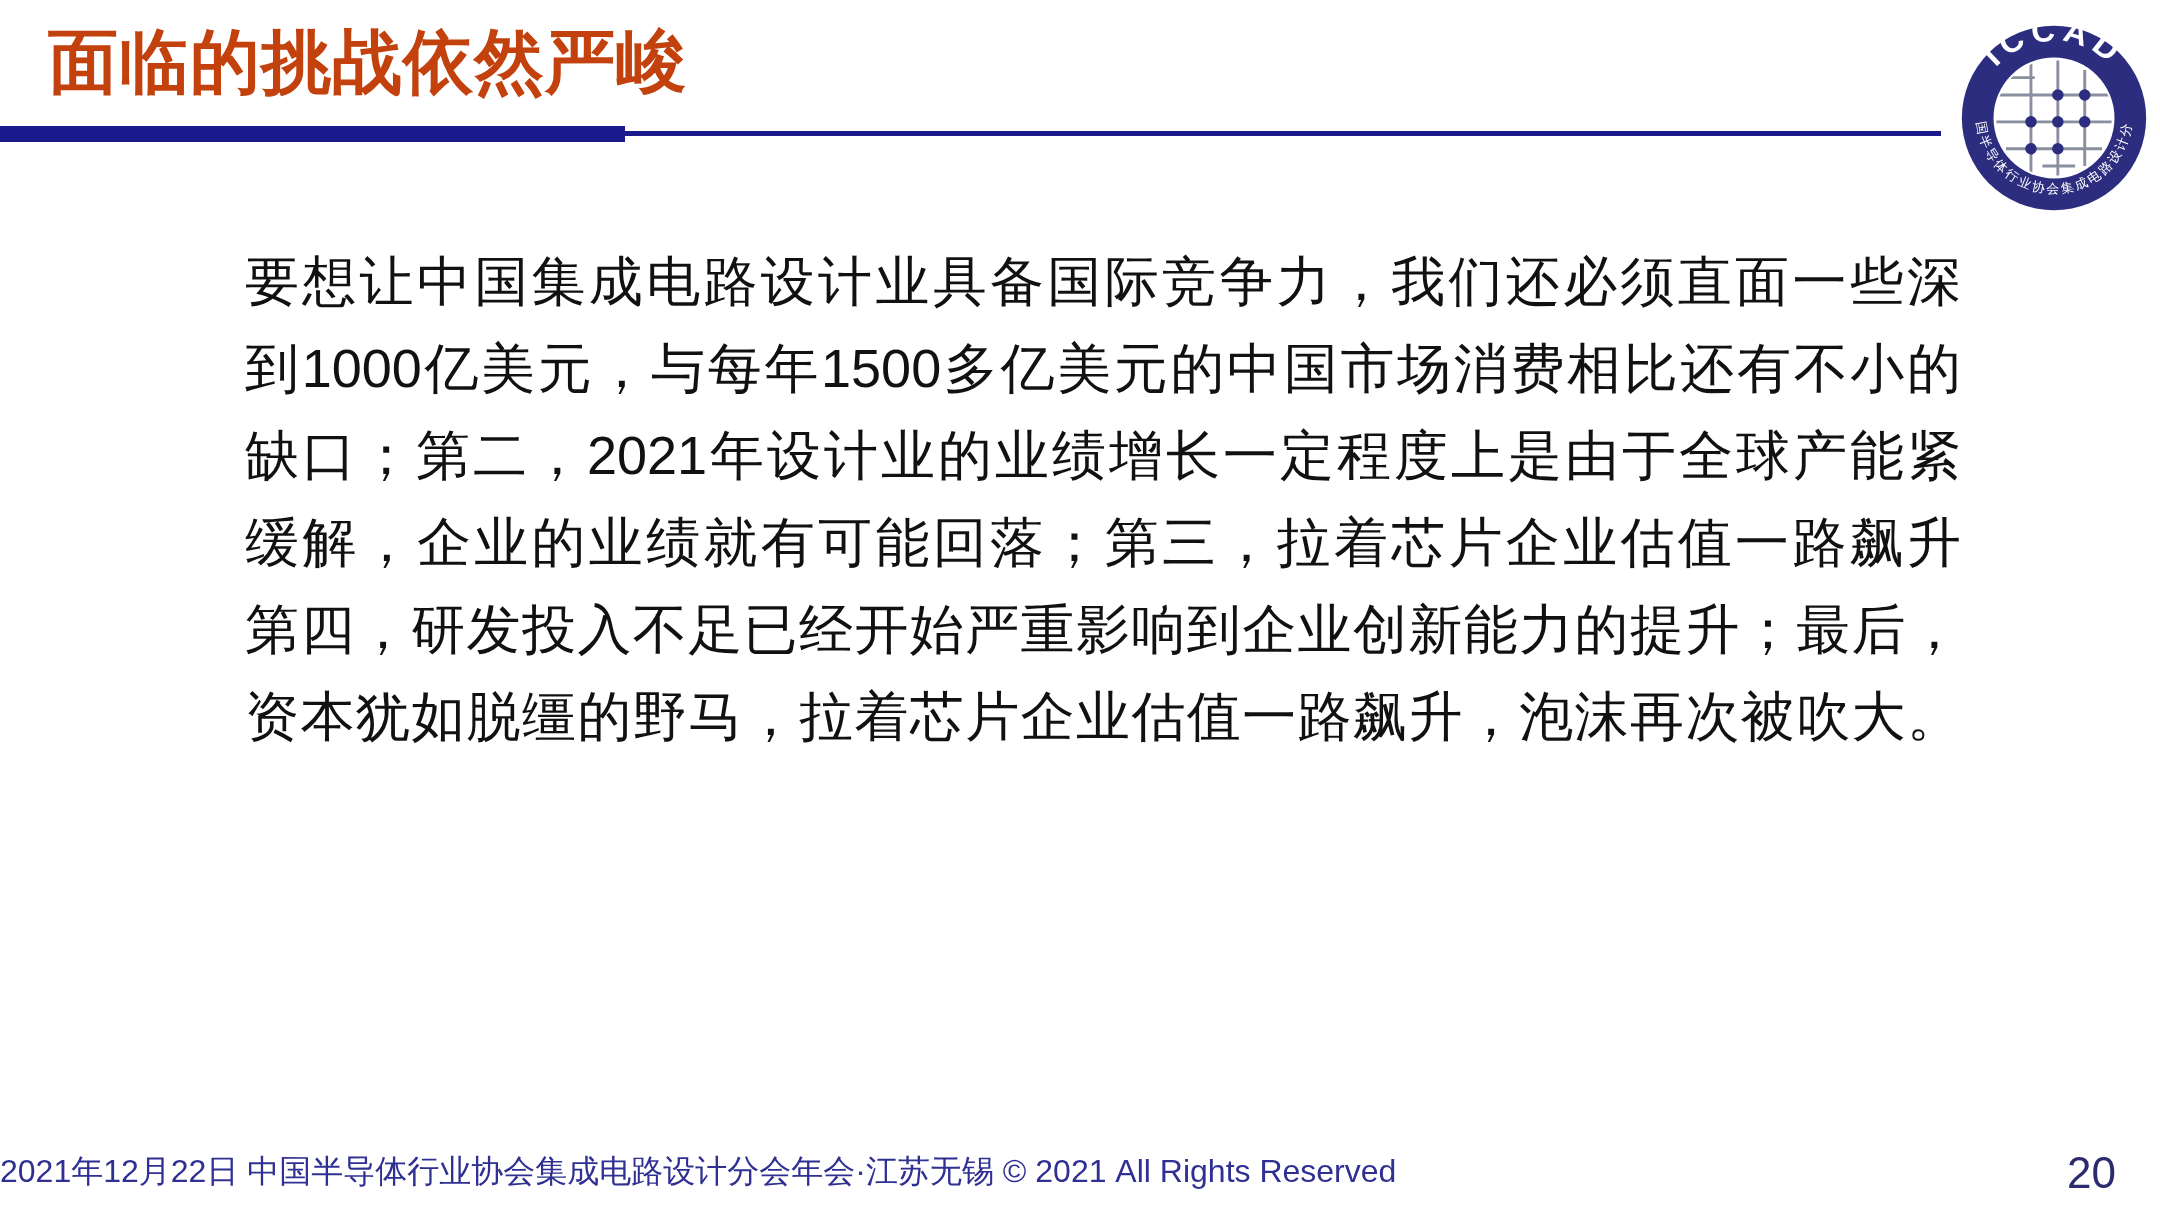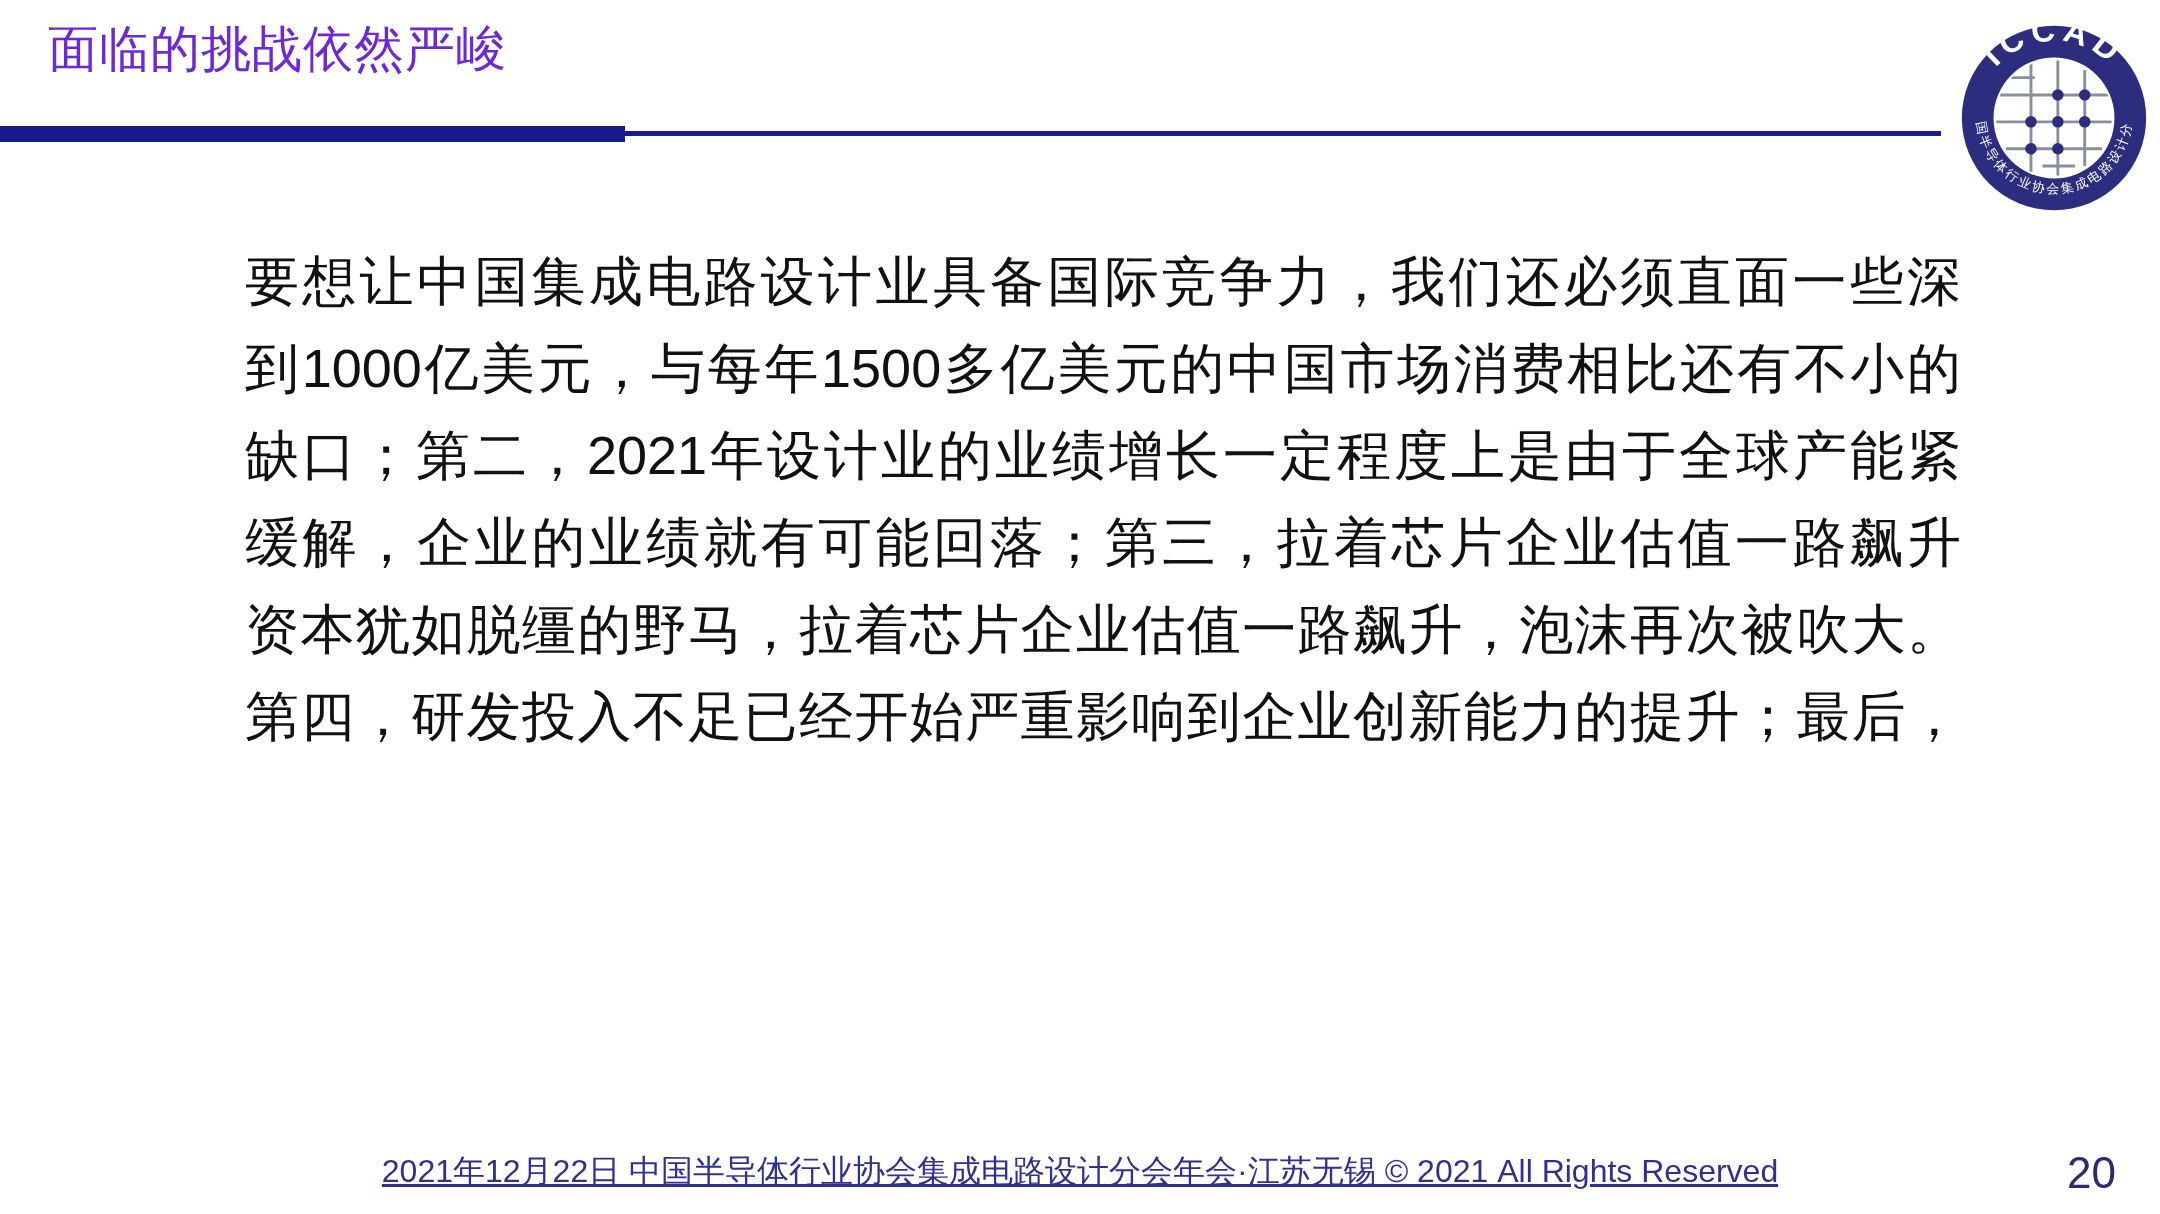--- a/index.html
+++ b/index.html
@@ -12,23 +12,23 @@
     position: relative;
     width: 2160px;
     height: 1214px;
     background: #ffffff;
     overflow: hidden;
   }
   .page-title {
     position: absolute;
     left: 48px;
     top: 16px;
-    font-size: 50px;
-    font-weight: normal;
-    color: #6d28d9;
+    font-size: 70px;
+    font-weight: bold;
+    color: #c2410c;
     letter-spacing: 1px;
     white-space: nowrap;
   }
   .divider-thick {
     position: absolute;
     left: 0;
     top: 126px;
     width: 625px;
     height: 16px;
     background: #1A1A8C;
@@ -61,25 +61,23 @@
     line-height: 87px;
     text-align: justify;
     text-align-last: justify;
     -moz-text-align-last: justify;
   }
   .footer-credit {
     position: absolute;
     left: 0;
     right: 0;
     top: 1150px;
-    text-align: center;
     font-size: 32px;
     color: #2F3092;
     font-weight: 500;
-    text-decoration: underline;
   }
   .page-number {
     position: absolute;
     right: 44px;
     top: 1148px;
     font-size: 44px;
     color: #2B2B6E;
     font-weight: 500;
   }
 </style>
@@ -130,21 +128,21 @@
     <text font-size="13.5" fill="#FFFFFF" letter-spacing="2.5" font-family="Liberation Sans, DejaVu Sans, sans-serif">
       <textPath href="#arcBottom" startOffset="50%" text-anchor="middle">中国半导体行业协会集成电路设计分会</textPath>
     </text>
   </svg>
 
   <div class="body-text">
     <div class="body-line">要想让中国集成电路设计业具备国际竞争力，我们还必须直面一些深</div>
     <div class="body-line">到1000亿美元，与每年1500多亿美元的中国市场消费相比还有不小的</div>
     <div class="body-line">缺口；第二，2021年设计业的业绩增长一定程度上是由于全球产能紧</div>
     <div class="body-line">缓解，企业的业绩就有可能回落；第三，拉着芯片企业估值一路飙升</div>
+    <div class="body-line">第四，研发投入不足已经开始严重影响到企业创新能力的提升；最后，</div>
     <div class="body-line">资本犹如脱缰的野马，拉着芯片企业估值一路飙升，泡沫再次被吹大。</div>
-    <div class="body-line">第四，研发投入不足已经开始严重影响到企业创新能力的提升；最后，</div>
   </div>
 
   <div class="footer-credit">2021年12月22日 中国半导体行业协会集成电路设计分会年会·江苏无锡 © 2021 All Rights Reserved</div>
 
   <div class="page-number">20</div>
 
 </div>
 
 </body></html>

